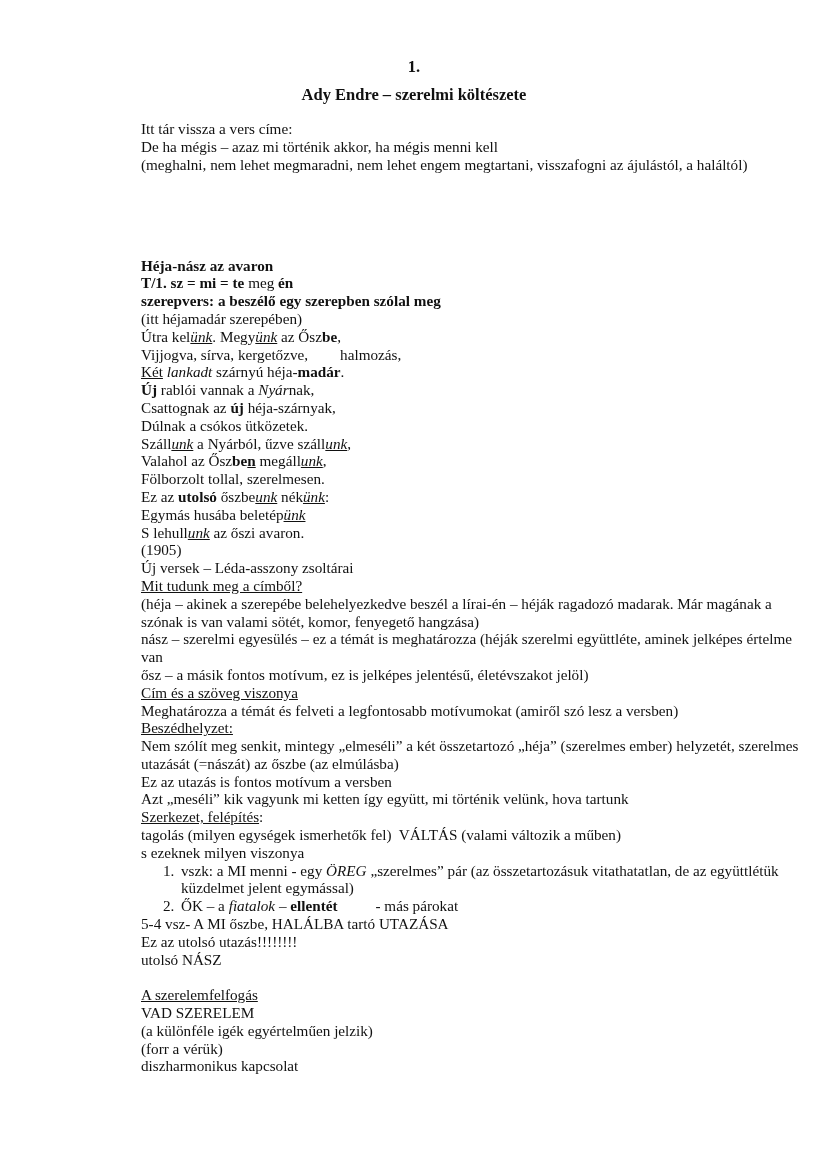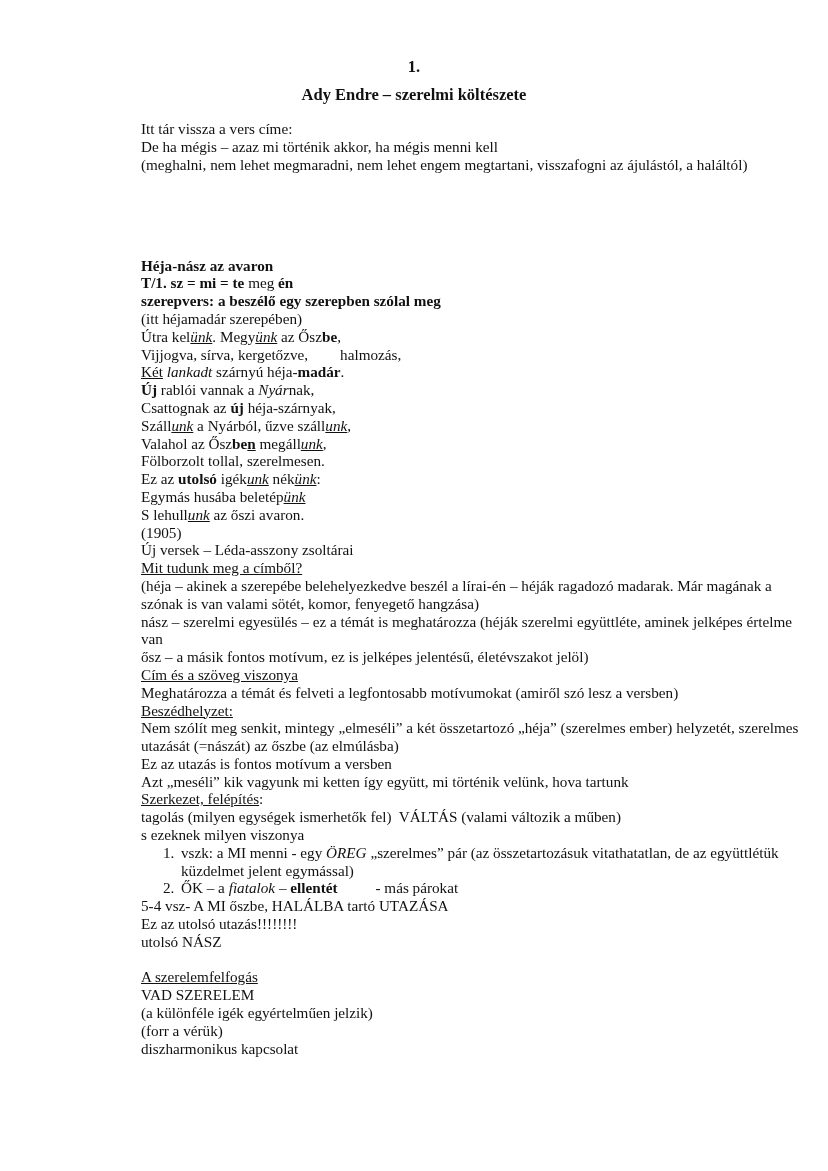--- a/index.html
+++ b/index.html
@@ -40,24 +40,25 @@
     <div class="line b">Héja-nász az avaron</div>
     <div class="line"><span class="b">T/1. sz = mi = te</span><span> meg </span><span class="b">én</span></div>
     <div class="line b">szerepvers: a beszélő egy szerepben szólal meg</div>
     <div class="line">(itt héjamadár szerepében)</div>
 
     <div class="line"><span>Útra kel</span><span class="u i">ünk</span><span>. Megy</span><span class="u i">ünk</span><span> az Ősz</span><span class="b">be</span><span>,</span></div>
     <div class="line"><span>Vijjogva, sírva, kergetőzve,</span><span style="display:inline-block;width:32px"></span><span>halmozás,</span></div>
     <div class="line"><span class="u">Két</span><span> </span><span class="i">lankadt</span><span> szárnyú héja-</span><span class="b">madár</span><span>.</span></div>
     <div class="line"><span class="b">Új</span><span> rablói vannak a </span><span class="i">Nyár</span><span>nak,</span></div>
     <div class="line"><span>Csattognak az </span><span class="b">új</span><span> héja-szárnyak,</span></div>
+    <div class="line">Dúlnak a csókos ütközetek.</div>
     <div class="line"><span>Száll</span><span class="u i">unk</span><span> a Nyárból, űzve száll</span><span class="u i">unk</span><span>,</span></div>
     <div class="line"><span>Valahol az Ősz</span><span class="b">be</span><span class="b u">n</span><span> megáll</span><span class="u i">unk</span><span>,</span></div>
     <div class="line">Fölborzolt tollal, szerelmesen.</div>
-    <div class="line"><span>Ez az </span><span class="b">utolsó</span><span> igék</span><span class="u i">unk</span><span> nék</span><span class="u i">ünk</span><span>:</span></div>
+    <div class="line"><span>Ez az </span><span class="b">utolsó</span><span> őszbe</span><span class="u i">unk</span><span> nék</span><span class="u i">ünk</span><span>:</span></div>
     <div class="line"><span>Egymás husába beletép</span><span class="u i">ünk</span></div>
     <div class="line"><span>S lehull</span><span class="u i">unk</span><span> az őszi avaron.</span></div>
     <div class="line">(1905)</div>
     <div class="line">Új versek – Léda-asszony zsoltárai</div>
 
     <div class="line u">Mit tudunk meg a címből?</div>
     <div class="wrap">(héja – akinek a szerepébe belehelyezkedve beszél a lírai-én – héják ragadozó madarak. Már magának a szónak is van valami sötét, komor, fenyegető hangzása)</div>
     <div class="wrap">nász – szerelmi egyesülés – ez a témát is meghatározza (héják szerelmi együttléte, aminek jelképes értelme van</div>
     <div class="wrap">ősz – a másik fontos motívum, ez is jelképes jelentésű, életévszakot jelöl)</div>
 

